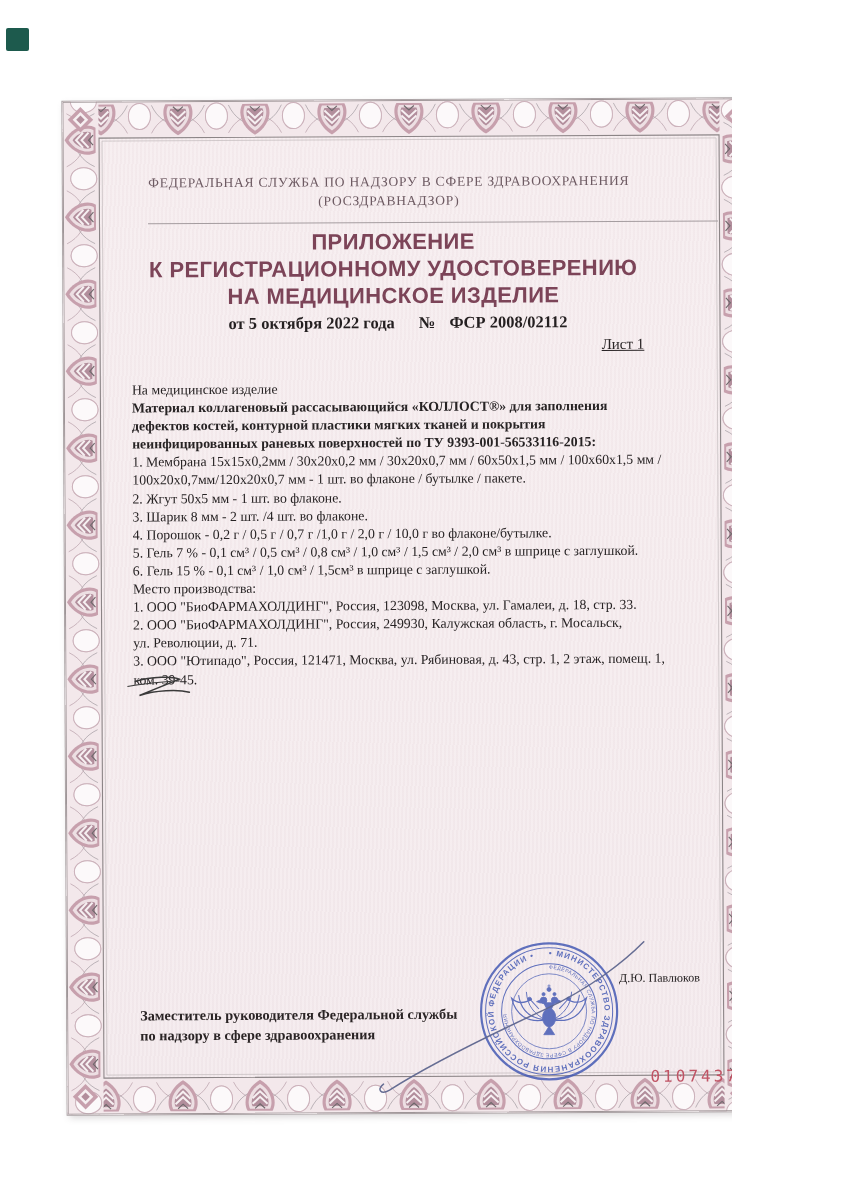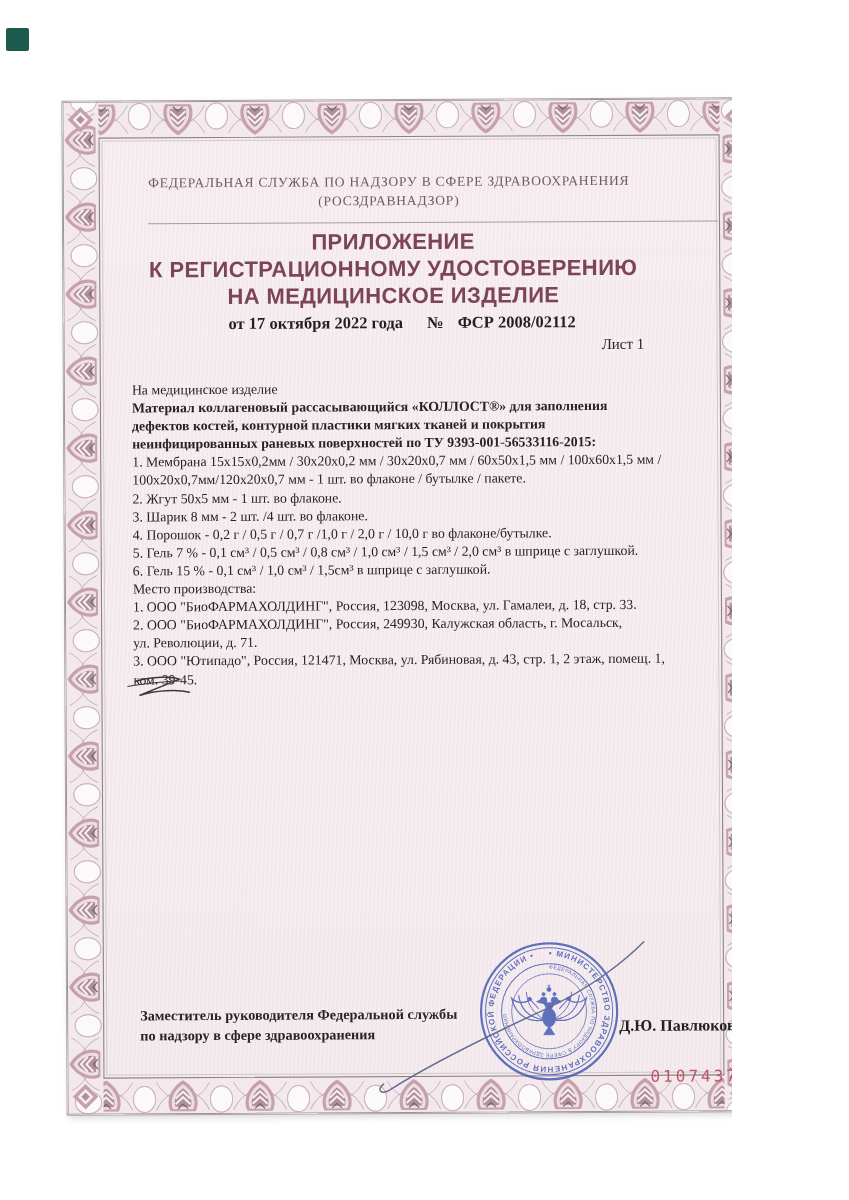--- a/index.html
+++ b/index.html
@@ -15,29 +15,29 @@
   .border-svg,.overlay-svg{position:absolute;left:0;top:0;width:693px;height:1013px;}
   .org{position:absolute;left:0;top:72px;width:652px;text-align:center;
        font-size:13.5px;line-height:19px;color:#6d5a62;letter-spacing:.8px;}
   .divider{position:absolute;left:85px;top:122px;width:570px;height:1px;background:#a59da0;}
   .title{position:absolute;left:0;top:128px;width:660px;text-align:center;
          font-family:"Liberation Sans", sans-serif;font-weight:bold;font-size:22px;
          line-height:27px;color:#7c4458;letter-spacing:.4px;}
   .dateRow{position:absolute;left:165px;top:213px;font-weight:bold;font-size:16.5px;color:#241f20;white-space:nowrap;}
   .dateRow .nsign{margin-left:24px;}
   .dateRow .nval{margin-left:14px;margin-top:16px;}
-  .sheet{position:absolute;left:538px;top:237px;font-size:15px;color:#2a2526;}
+  .sheet{position:absolute;left:538px;top:237px;font-size:15px;color:#2a2526;text-decoration:underline;}
   .bodytext{position:absolute;left:68px;top:280px;width:606px;
             font-size:13.8px;line-height:18.1px;color:#272324;}
   .bodytext div{white-space:nowrap;}
   .bodytext .b{font-weight:bold;}
   .squiggle{position:absolute;left:60px;top:572px;width:72px;height:30px;}
   .sigpos{position:absolute;left:73px;top:905px;font-weight:bold;font-size:14.3px;
           line-height:19.5px;color:#2a2425;}
-  .signame{position:absolute;left:552px;top:918px;font-weight:bold;font-size:16px;color:#242021;white-space:nowrap;}
+  .signame{position:absolute;left:552px;top:872px;font-weight:normal;font-size:12px;color:#242021;white-space:nowrap;}
   .stamp{position:absolute;left:397px;top:827px;width:170px;height:170px;opacity:.82;}
   .serial{position:absolute;left:583px;top:968px;font-family:"DejaVu Sans Mono", monospace;
           font-size:16px;letter-spacing:3px;color:#c05364;}
 </style>
 </head>
 <body>
 
 <div class="canvas">
   <div class="chip"></div>
 
@@ -153,21 +153,21 @@
     </div>
     <div class="divider"></div>
 
     <div class="title">
       <div>ПРИЛОЖЕНИЕ</div>
       <div>К РЕГИСТРАЦИОННОМУ УДОСТОВЕРЕНИЮ</div>
       <div>НА МЕДИЦИНСКОЕ ИЗДЕЛИЕ</div>
     </div>
 
     <div class="dateRow">
-      <span>от 17 октября 2022 года</span><span class="nsign">№</span><span class="nval">ФСР 2008/02112</span>
+      <span>от 5 октября 2022 года</span><span class="nsign">№</span><span class="nval">ФСР 2008/02112</span>
     </div>
     <div class="sheet">Лист 1</div>
 
     <div class="bodytext">
       <div>На медицинское изделие</div>
       <div class="b">Материал коллагеновый рассасывающийся «КОЛЛОСТ®» для заполнения</div>
       <div class="b">дефектов костей, контурной пластики мягких тканей и покрытия</div>
       <div class="b">неинфицированных раневых поверхностей по ТУ 9393-001-56533116-2015:</div>
       <div>1. Мембрана 15х15х0,2мм / 30х20х0,2 мм / 30х20х0,7 мм / 60х50х1,5 мм / 100х60х1,5 мм /</div>
       <div>100х20х0,7мм/120х20х0,7 мм - 1 шт. во флаконе / бутылке / пакете.</div>

